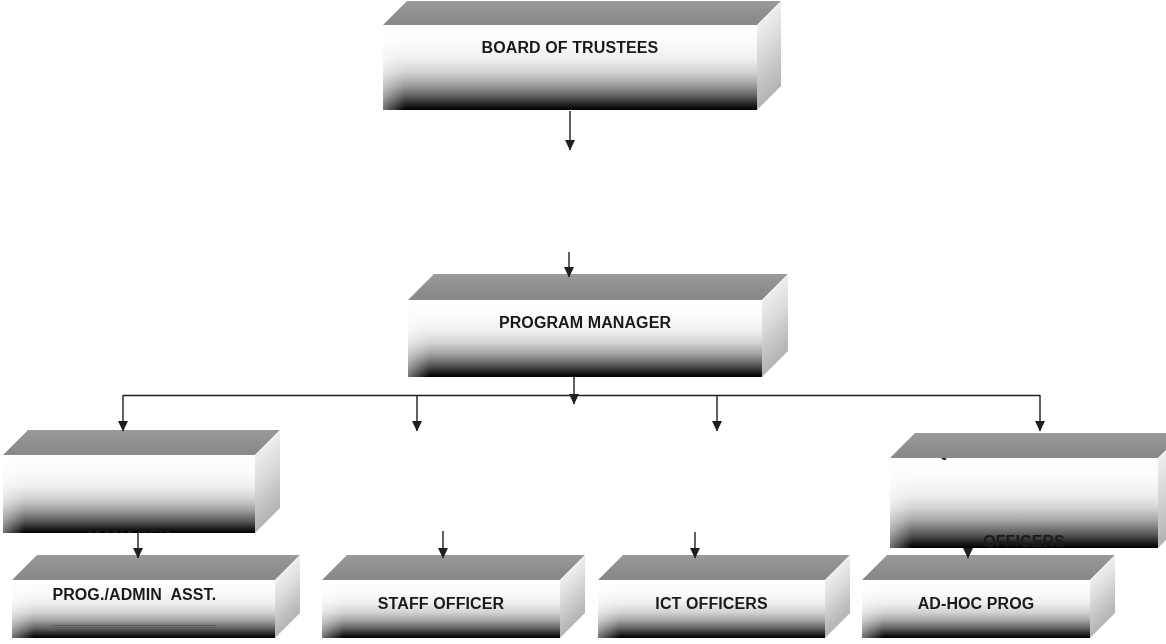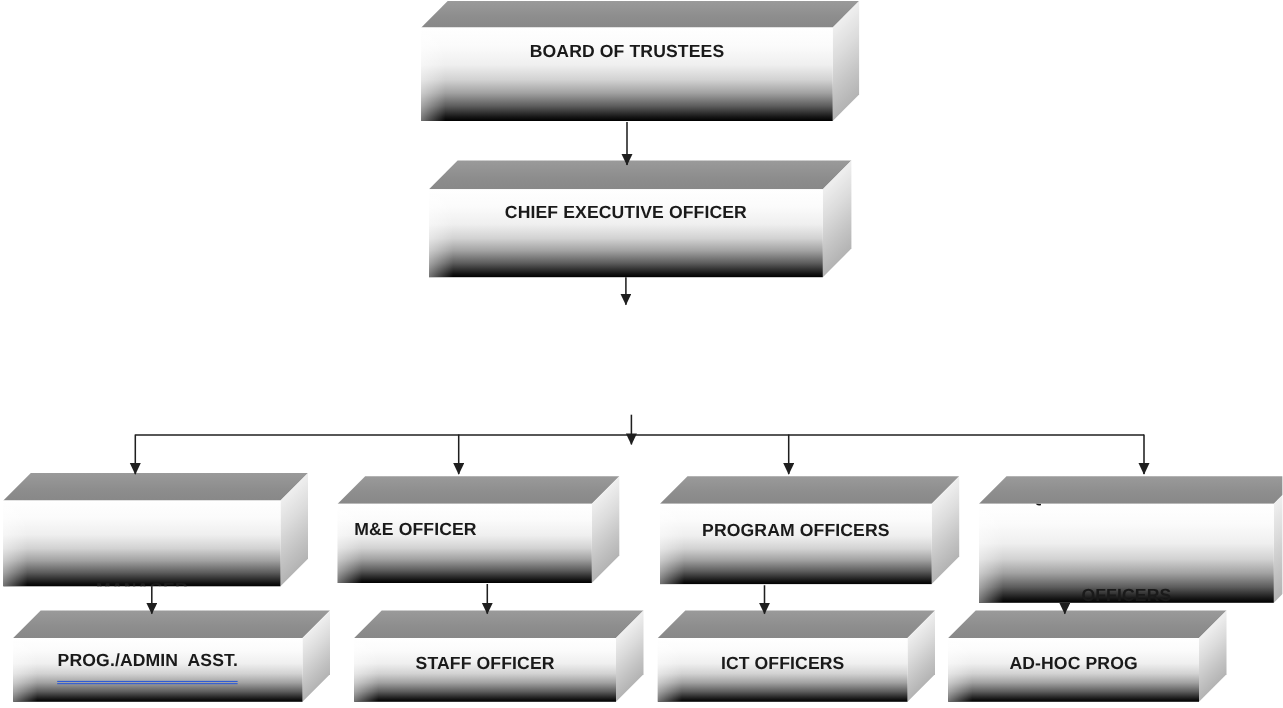--- a/index.html
+++ b/index.html
@@ -61,21 +61,21 @@
     letter-spacing:.1px;
     white-space:pre;
     z-index:2;
   }
   .align-left .label-wrap{text-align:left;padding-left:15px;box-sizing:border-box;}
   .align-left-sm .label-wrap{text-align:left;padding-left:4px;box-sizing:border-box;}
   .line{display:block;}
   .u-dbl{
     display:inline-block;
     border-bottom:3px double #2f5bd4;
-    padding-bottom:7px;
+    padding-bottom:19px;
     line-height:22px;
   }
 
   
   .connectors{
     position:absolute; inset:0;
     width:1166px; height:644px;
     z-index:5;
     pointer-events:none;
   }
@@ -86,55 +86,41 @@
 <div class="canvas">
 
   <div class="box3d" style="--x:383px;--y:25px;--w:374px;--h:85px;--d:24px;--ty:-20px;">
     <div class="face-top"></div>
     <div class="face-side"></div>
     <div class="face-front">
       <div class="label-wrap">BOARD OF TRUSTEES</div>
     </div>
   </div>
 
-  <div class="box3d" style="--x:390px;--y:172px;--w:358px;--h:80px;--d:26px;--ty:-18px;">
+
+  <div class="box3d" style="--x:408px;--y:300px;--w:354px;--h:77px;--d:26px;--ty:-16px;">
     <div class="face-top"></div>
     <div class="face-side"></div>
     <div class="face-front">
-      <div class="label-wrap">CHIEF EXECUTIVE OFFICER</div>
+      <div class="label-wrap">PROGRAM MANAGER</div>
     </div>
   </div>
-
 
   <div class="box3d" style="--x:3px;--y:455px;--w:252px;--h:78px;--d:25px;--ty:-2px;">
     <div class="face-top"></div>
     <div class="face-side"></div>
     <div class="face-front">
       <div class="label-wrap">
         <span class="line">FINANCE &amp;ADMIN</span>
         <span class="line">MANAGER</span>
       </div>
     </div>
   </div>
 
-  <div class="box3d align-left" style="--x:307px;--y:458px;--w:231px;--h:72px;--d:25px;--ty:-12px;">
-    <div class="face-top"></div>
-    <div class="face-side"></div>
-    <div class="face-front">
-      <div class="label-wrap">M&amp;E OFFICER</div>
-    </div>
-  </div>
 
-  <div class="box3d" style="--x:600px;--y:458px;--w:247px;--h:73px;--d:25px;--ty:-12px;">
-    <div class="face-top"></div>
-    <div class="face-side"></div>
-    <div class="face-front">
-      <div class="label-wrap">PROGRAM OFFICERS</div>
-    </div>
-  </div>
 
   <div class="box3d" style="--x:890px;--y:458px;--w:268px;--h:90px;--d:25px;--ty:-6px;">
     <div class="face-top"></div>
     <div class="face-side"></div>
     <div class="face-front">
       <div class="label-wrap">
         <span class="line">QUALITY ASSURANCE</span>
         <span class="line">OFFICERS</span>
       </div>
     </div>

